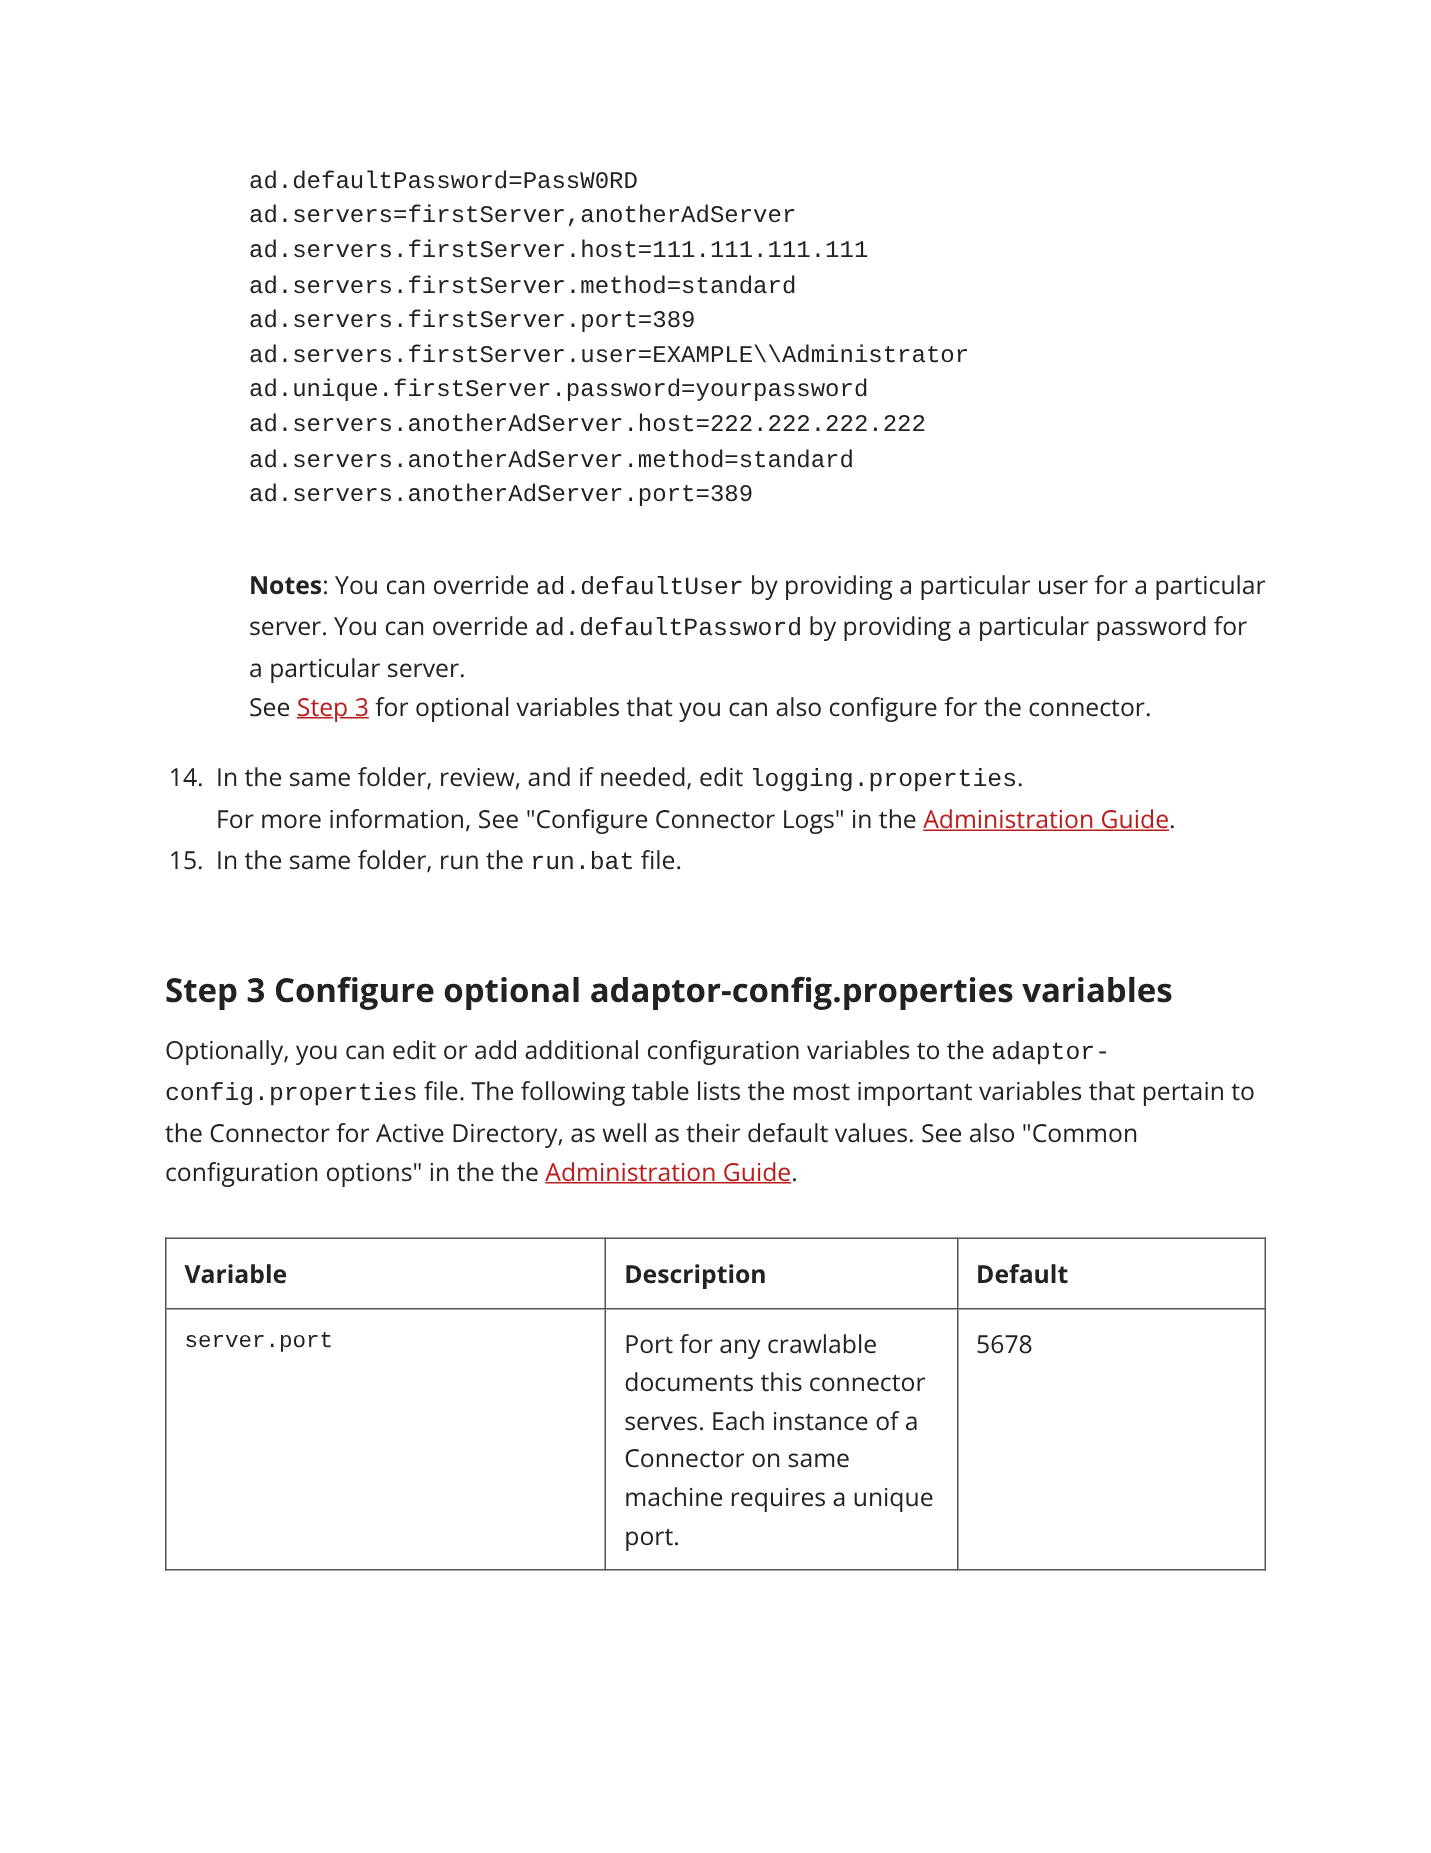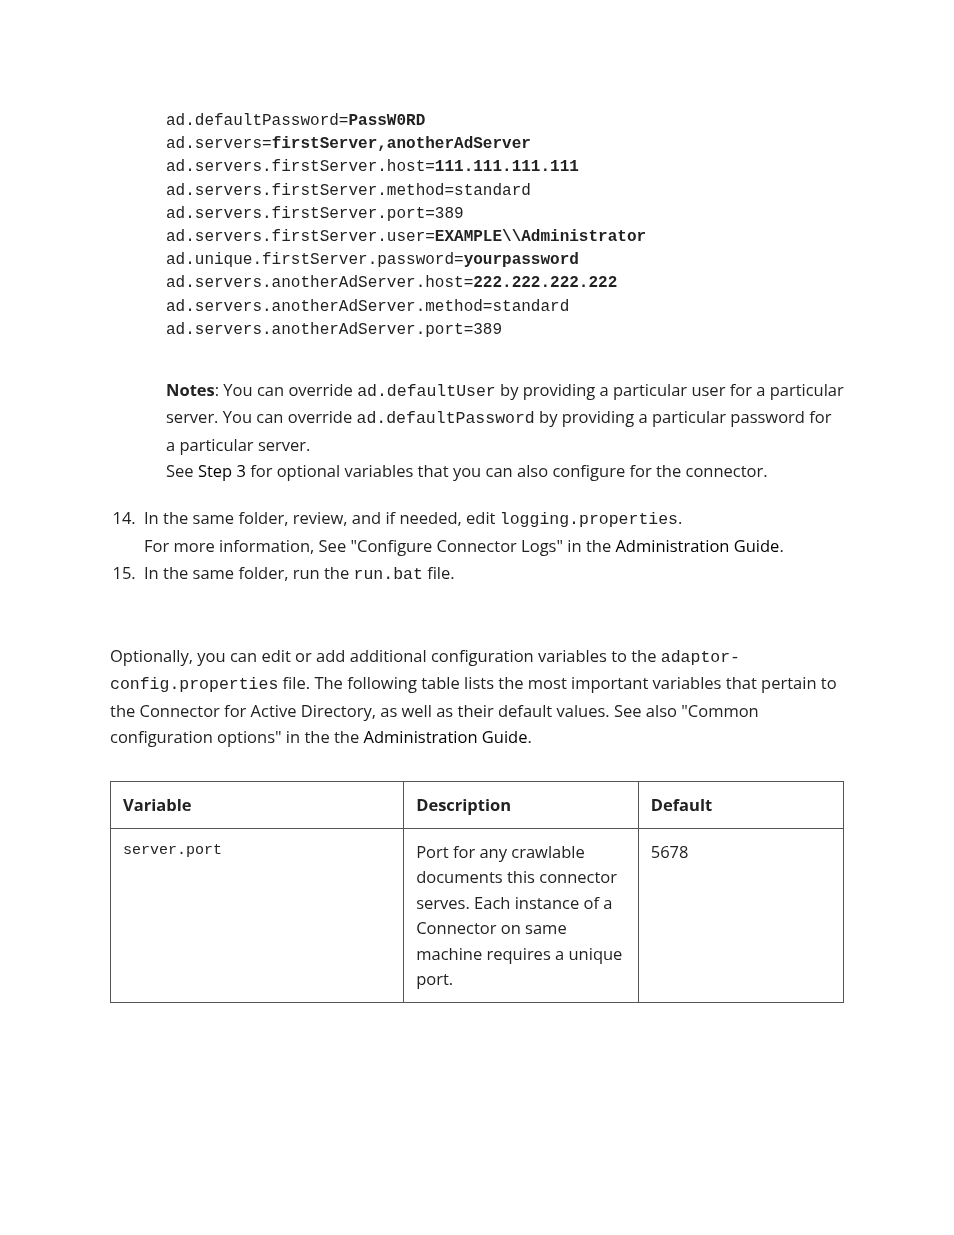--- a/index.html
+++ b/index.html
@@ -18,30 +18,31 @@
     margin: 0 auto;
   }
   .code-block {
     font-family: "Courier New", Courier, monospace;
     font-size: 16px;
     white-space: pre;
     margin-left: 56px;
     line-height: 1.45;
     margin-bottom: 35px;
   }
-  .code-block .b { font-weight: bold; }
+  .code-block .b { font-weight: normal; }
   .para-indent {
     margin-left: 56px;
     margin-bottom: 22px;
   }
   .mono {
     font-family: "Courier New", Courier, monospace;
   }
   a.link {
-    color: #000000;
+    color: #b91c1c;
+    text-decoration: underline;
     cursor: pointer;
   }
   ol.steps {
     list-style: decimal;
     padding-left: 0;
     margin-left: 30px;
     margin-top: 22px;
     margin-bottom: 55px;
   }
   ol.steps > li {
@@ -104,20 +105,21 @@
   <ol class="steps" start="14">
     <li>
       <span>In the same folder, review, and if needed, edit </span><span class="mono">logging.properties</span><span>.</span><br>
       <span>For more information, See "Configure Connector Logs" in the </span><a class="link">Administration Guide</a><span>.</span>
     </li>
     <li>
       <span>In the same folder, run the </span><span class="mono">run.bat</span><span> file.</span>
     </li>
   </ol>
 
+  <h2 class="step-heading">Step 3 Configure optional adaptor-config.properties variables</h2>
 
   <div class="body-para">
     <span>Optionally, you can edit or add additional configuration variables to the </span><span class="mono">adaptor-config.properties</span><span>  file. The following table lists the most important variables that pertain to the Connector for Active Directory, as well as their default values. See also "Common configuration options" in the the </span><a class="link">Administration Guide</a><span>.</span>
   </div>
 
   <table class="vars">
     <thead>
       <tr>
         <th class="col-var">Variable</th>
         <th class="col-desc">Description</th>

